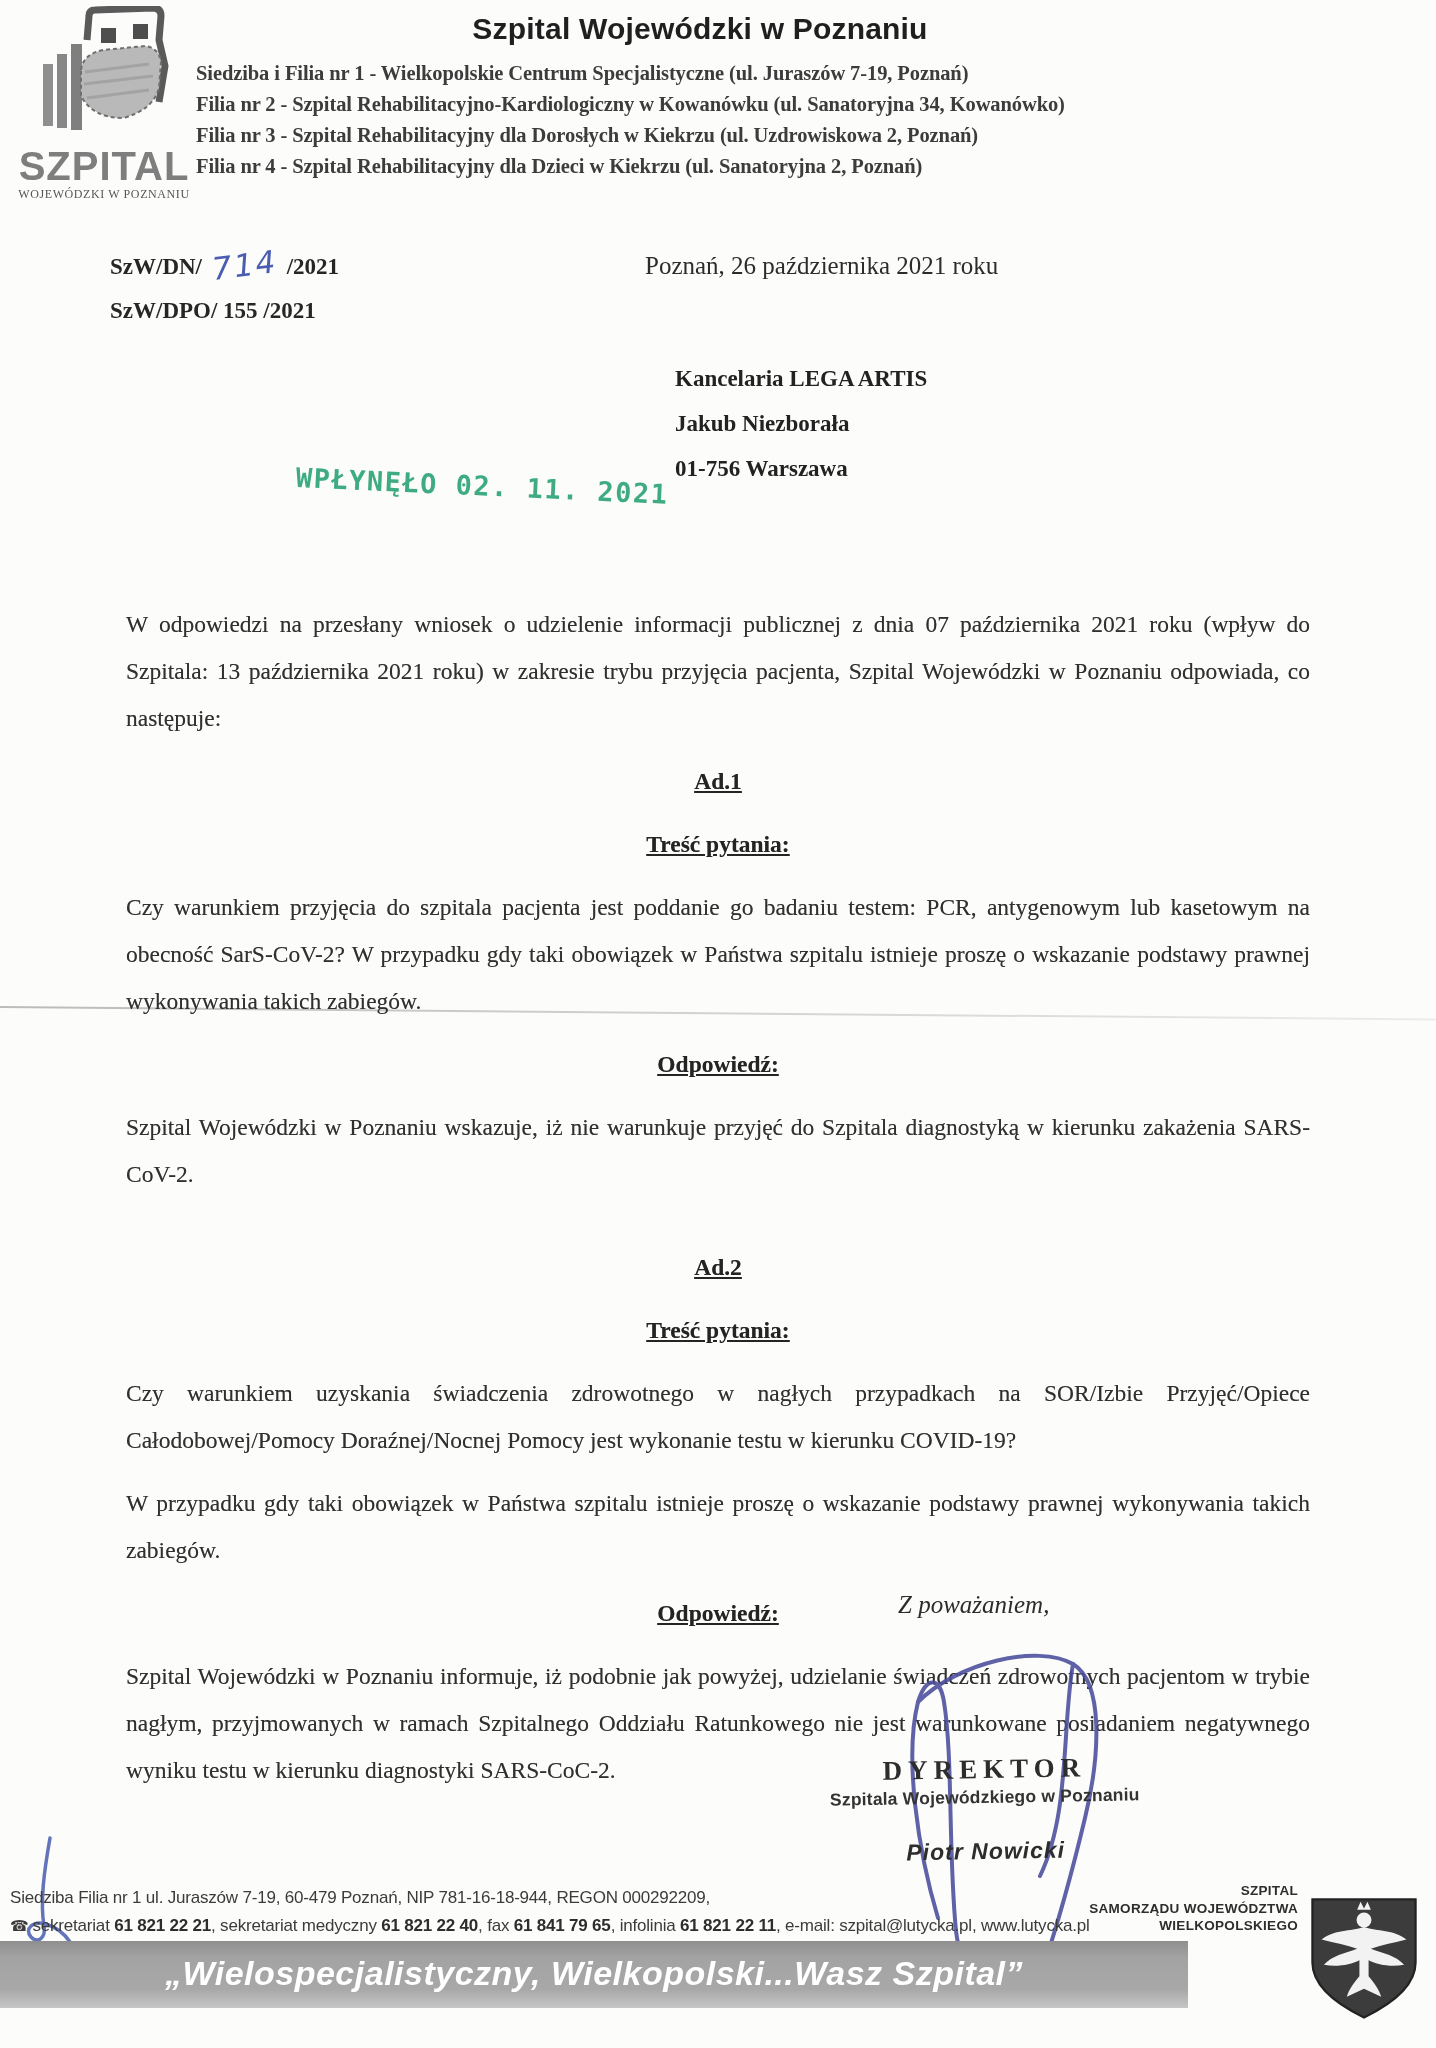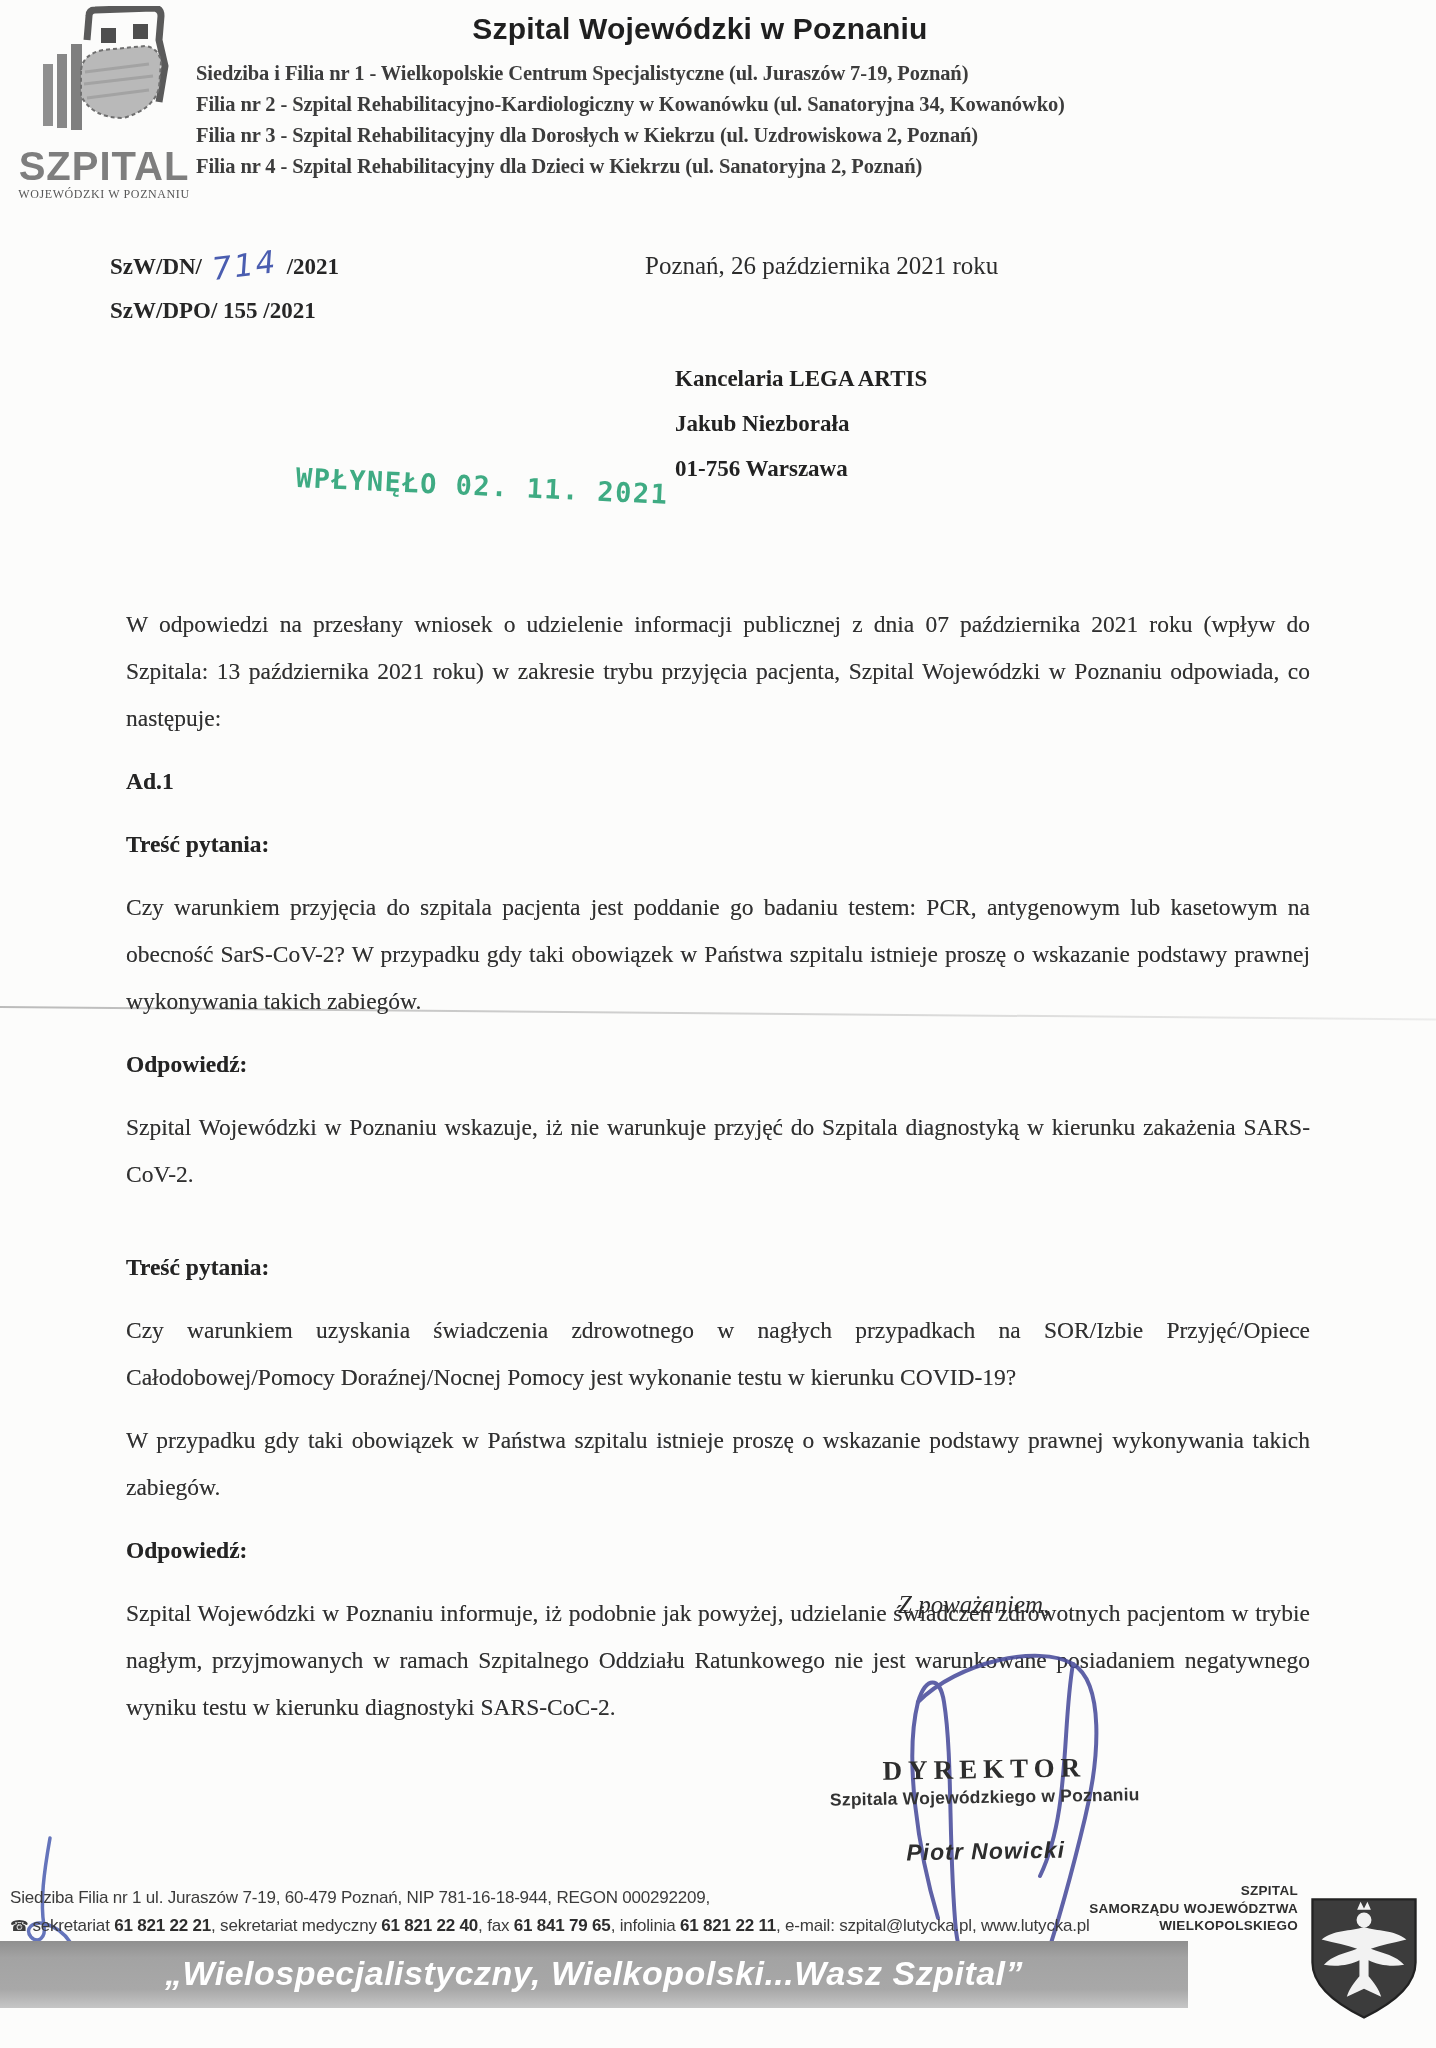--- a/index.html
+++ b/index.html
@@ -48,21 +48,21 @@
     transform-origin:left center; white-space:nowrap; opacity:.92;
   }
   
   .body-col {
     position:absolute; left:110px; top:585px; width:1216px;
     font-size:23.5px; line-height:47px; text-align:justify; color:#303030;
     text-shadow:0 0 .4px rgba(40,40,40,.45);
   }
   .body-col p { margin:16px; }
   .intro { margin-bottom:24px; }
-  .sec-heading, .q-label, .a-label { font-weight:700; text-align:left; color:#242424; }
+  .sec-heading, .q-label, .a-label { font-weight:700; text-align:center; color:#242424;text-decoration:underline; }
   .sec2 { margin-top:46px; }
   .fold-line {
     position:absolute; left:0; top:1006px; width:1436px; height:2px;
     background:linear-gradient(90deg, rgba(90,90,90,.4), rgba(110,110,110,.28) 55%, rgba(120,120,120,.12));
     transform:rotate(.5deg); transform-origin:left center;
   }
   
   .valediction { position:absolute; left:898px; top:1591px; font-style:italic; font-size:25px; color:#2b2b2b; }
   .stamp-block { position:absolute; left:820px; top:1754px; width:330px; text-align:center; transform:rotate(-1deg); color:#2d2d2d; }
   .stamp-title { font-family:"Liberation Serif", serif; font-size:27px; letter-spacing:6px; font-weight:600; }
@@ -148,20 +148,21 @@
 
     <div class="sec1">
       <p class="sec-heading">Ad.1</p>
       <p class="q-label">Treść pytania:</p>
       <p>Czy warunkiem przyjęcia do szpitala pacjenta jest poddanie go badaniu testem: PCR, antygenowym lub kasetowym na obecność SarS-CoV-2? W przypadku gdy taki obowiązek w Państwa szpitalu istnieje proszę o wskazanie podstawy prawnej wykonywania takich zabiegów.</p>
       <p class="a-label">Odpowiedź:</p>
       <p>Szpital Wojewódzki w Poznaniu wskazuje, iż nie warunkuje przyjęć do Szpitala diagnostyką w kierunku zakażenia SARS-CoV-2.</p>
     </div>
 
     <div class="sec2">
+      <p class="sec-heading">Ad.2</p>
       <p class="q-label">Treść pytania:</p>
       <p>Czy warunkiem uzyskania świadczenia zdrowotnego w nagłych przypadkach na SOR/Izbie Przyjęć/Opiece Całodobowej/Pomocy Doraźnej/Nocnej Pomocy jest wykonanie testu w kierunku COVID-19?</p>
       <p>W przypadku gdy taki obowiązek w Państwa szpitalu istnieje proszę o wskazanie podstawy prawnej wykonywania takich zabiegów.</p>
       <p class="a-label">Odpowiedź:</p>
       <p>Szpital Wojewódzki w Poznaniu informuje, iż podobnie jak powyżej, udzielanie świadczeń zdrowotnych pacjentom w trybie nagłym, przyjmowanych w ramach Szpitalnego Oddziału Ratunkowego nie jest warunkowane posiadaniem negatywnego wyniku testu w kierunku diagnostyki SARS-CoC-2.</p>
     </div>
   </div>
 
   <div class="valediction">Z poważaniem,</div>
 

